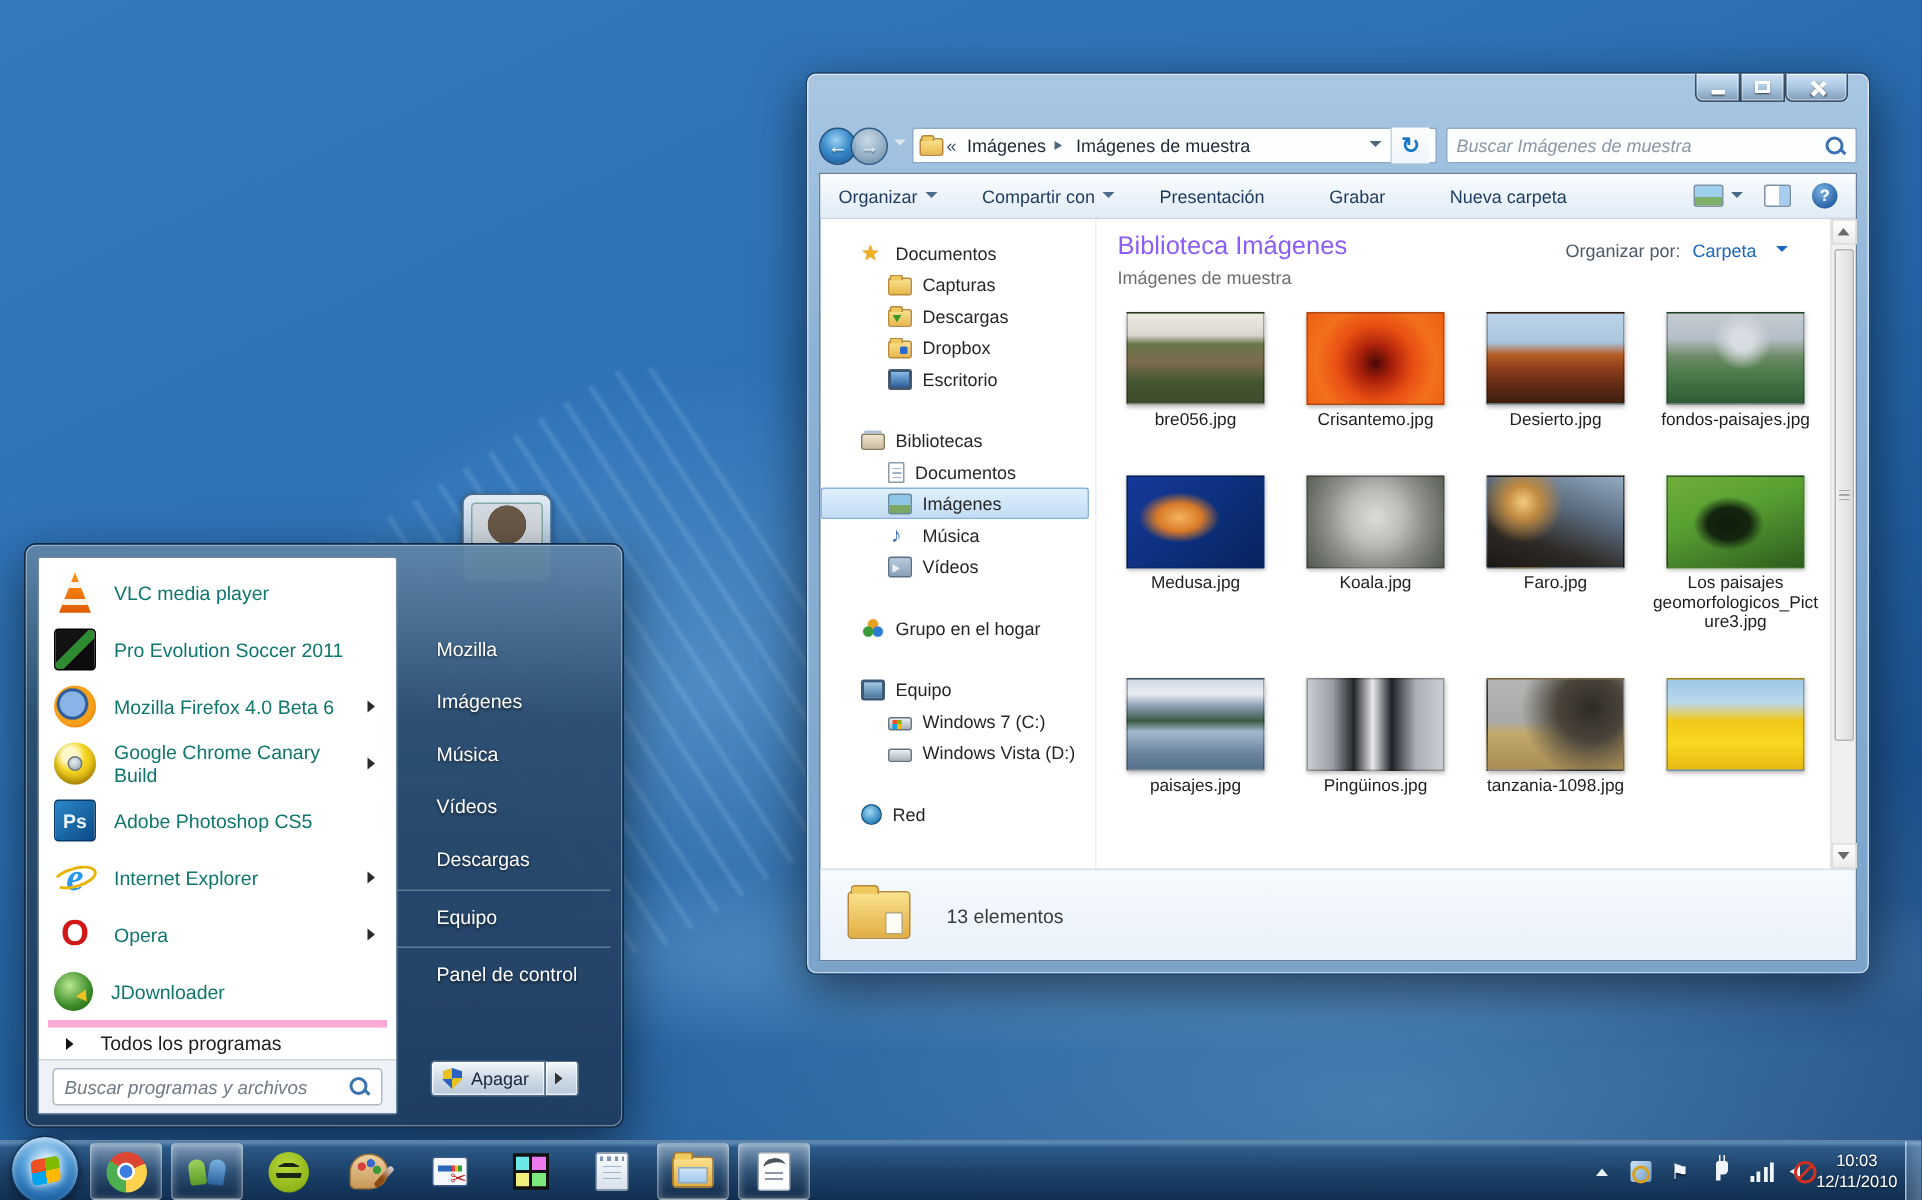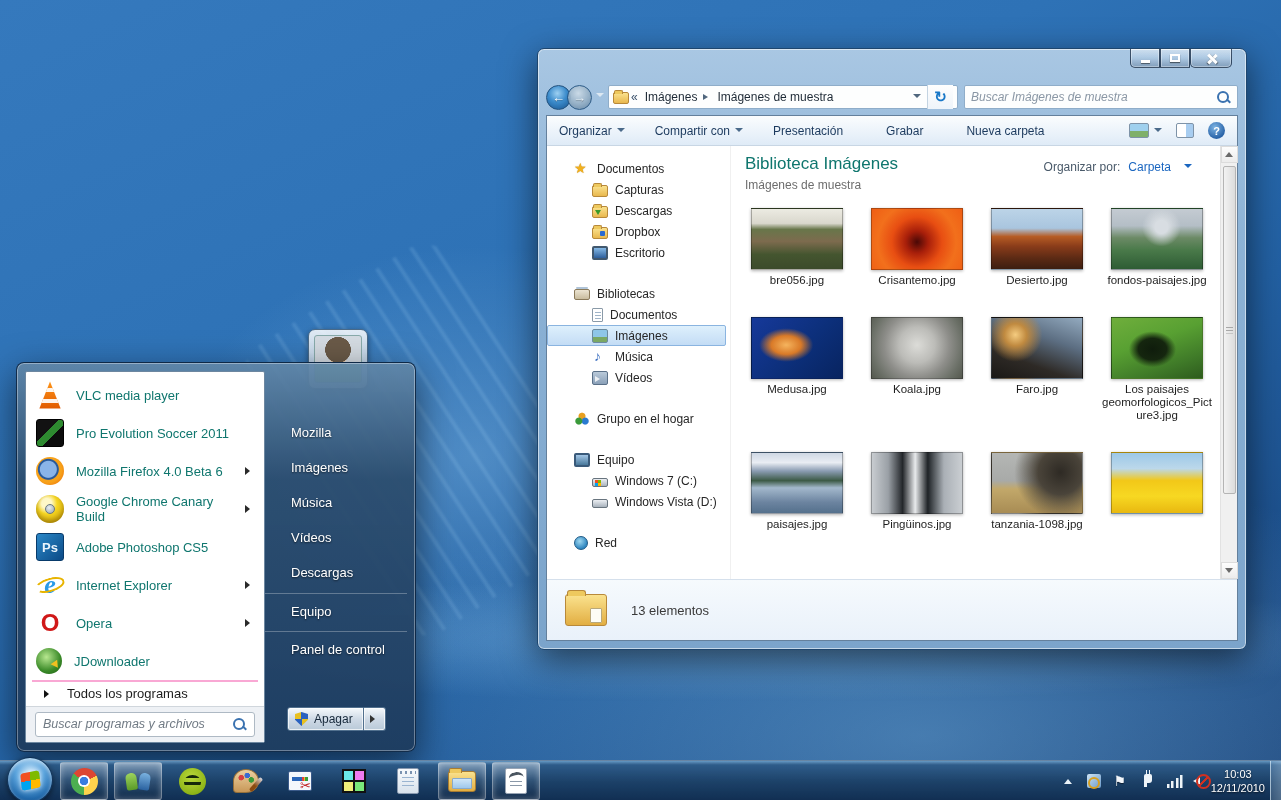--- a/index.html
+++ b/index.html
@@ -96,21 +96,21 @@
  radial-gradient(circle at 30% 65%, #3a9a3a 0 3px,transparent 4px),
  radial-gradient(circle at 70% 65%, #2a7ad0 0 3px,transparent 4px),
  radial-gradient(circle at 50% 30%, #e8a020 0 3px,transparent 4px)}
 .mi-pc{background:linear-gradient(180deg,#a3c6e6,#49799c);border:2px solid #3a5a7a;border-radius:2px}
 .mi-drive,.mi-drive-win{height:9px;margin-top:3px;background:linear-gradient(180deg,#eceff3,#a8b2bc);border:1px solid #68747e;border-radius:2px}
 .mi-drive-win::after{content:"";position:absolute;left:2px;top:1px;width:6px;height:6px;background:conic-gradient(#7fba00 0 25%,#ffb900 25% 50%,#00a4ef 50% 75%,#f25022 75%)}
 .mi-net{border-radius:50%;width:14px;height:14px;background:radial-gradient(circle at 40% 35%,#9fd8f0,#2f86c0 70%);border:1px solid #1e5a86}
 
 .view{flex:1;position:relative;min-width:0}
 .libhead{position:absolute;left:14px;top:8px;right:10px}
-.libtitle{font-size:17px;color:#0f766e}
+.libtitle{font-size:17px;color:#8b5cf6}
 .libsub{font-size:12px;color:#6d6d6d;margin-top:4px}
 .organize{position:absolute;right:28px;top:14px;font-size:12px;color:#4a5a6a;display:flex;align-items:center;gap:8px}
 .organize b{color:#1a66c0;font-weight:normal}
 .organize .caret{border-top-color:#1a66c0}
 .grid{position:absolute;left:6px;top:60px;right:0;bottom:0;overflow:hidden;display:grid;grid-template-columns:repeat(4,120px);row-gap:28px;align-content:start}
 .file{display:flex;flex-direction:column;align-items:center;padding-top:2px}
 .thumb{width:92px;height:62px;border:1px solid rgba(0,0,0,.28);box-shadow:0 1px 3px rgba(0,0,0,.3);flex:none}
 .fname{max-width:112px;margin-top:4px;font-size:11.5px;line-height:13px;text-align:center;color:#1e1e1e;word-wrap:break-word}
 .th-bre{background:linear-gradient(180deg,#ecebe2 0%,#d9d7cd 24%,#68764a 34%,#7d6b4e 54%,#44552f 76%,#3c4b2b 100%)}
 .th-cris{background:radial-gradient(circle at 50% 55%,#4a0806 0%,#a81f0a 20%,#e84e12 45%,#f2701c 70%,#ef5e14 100%)}
@@ -157,21 +157,21 @@
 .ic-ff{border-radius:50%;background:radial-gradient(circle at 44% 44%,#8ab4e8 0 8px,#2a5a9a 9px 10px,#f7a21a 11px 13px,#e85d04 100%)}
 .ic-canary{border-radius:50%;background:radial-gradient(circle at 38% 30%,#fff8c8 0 5px,#f7d723 40%,#c89b00 100%);box-shadow:inset 0 -3px 5px rgba(110,80,0,.5)}
 .ic-canary::after{content:"";width:8px;height:8px;border-radius:50%;background:radial-gradient(circle at 40% 35%,#e8eef2,#94a2ac);border:1px solid #6a7880}
 .ic-ps{background:linear-gradient(135deg,#2b88c8,#0b4a86);border-radius:3px;border:1px solid #083a6a}
 .ic-ps .badge{color:#eaf4fc;font-size:13px}
 .ic-ie .badge{font-family:"Liberation Serif",serif;font-style:italic;font-size:26px;color:#2a9ae8}
 .ic-ie::before{content:"";position:absolute;width:26px;height:10px;border:2px solid #e8b400;border-left-color:transparent;border-radius:50%;transform:rotate(-16deg)}
 .ic-opera .badge{font-size:24px;color:#d01818}
 .ic-jd{border-radius:50%;background:radial-gradient(circle at 40% 35%,#b8e890,#3a8a28 60%,#1e5c14);width:26px;height:26px}
 .ic-jd::after{content:"";position:absolute;right:1px;bottom:2px;border:4px solid transparent;border-top:7px solid #f0c020;transform:rotate(-35deg)}
-.allprog{height:30px;border-top:2px solid #f9a8d4;margin:0 6px;display:flex;align-items:center;gap:14px;padding-left:12px}
+.allprog{height:30px;border-top:5px solid #f9a8d4;margin:0 6px;display:flex;align-items:center;gap:14px;padding-left:12px}
 .allprog .tri-right{border-left-color:#111}
 .allprog span{font-size:13px;color:#1c1c1c}
 .msearch{height:42px;background:#eef1f5;border-top:1px solid #d0d6dc;display:flex;align-items:center;padding:0 9px}
 .msearchbox{flex:1;height:25px;background:#fff;border:1px solid #aeb9c4;border-radius:3px;display:flex;align-items:center;padding:0 7px}
 .msearchbox input{flex:1;border:none;outline:none;background:transparent;font-size:12.5px;font-family:"Liberation Sans",sans-serif;color:#444}
 .msearchbox input::placeholder{color:#707a84;font-style:italic}
 .rightpanel{position:absolute;left:248px;right:8px;top:8px;bottom:8px;padding-top:44px}
 .ritem{height:35px;line-height:35px;padding-left:26px;font-size:13px;color:#fff;text-shadow:0 1px 2px rgba(0,0,0,.6);cursor:default}
 .ritem.sep{border-top:1px solid rgba(255,255,255,.28);margin-top:3px}
 .shutrow{position:absolute;left:22px;bottom:12px;display:flex}

